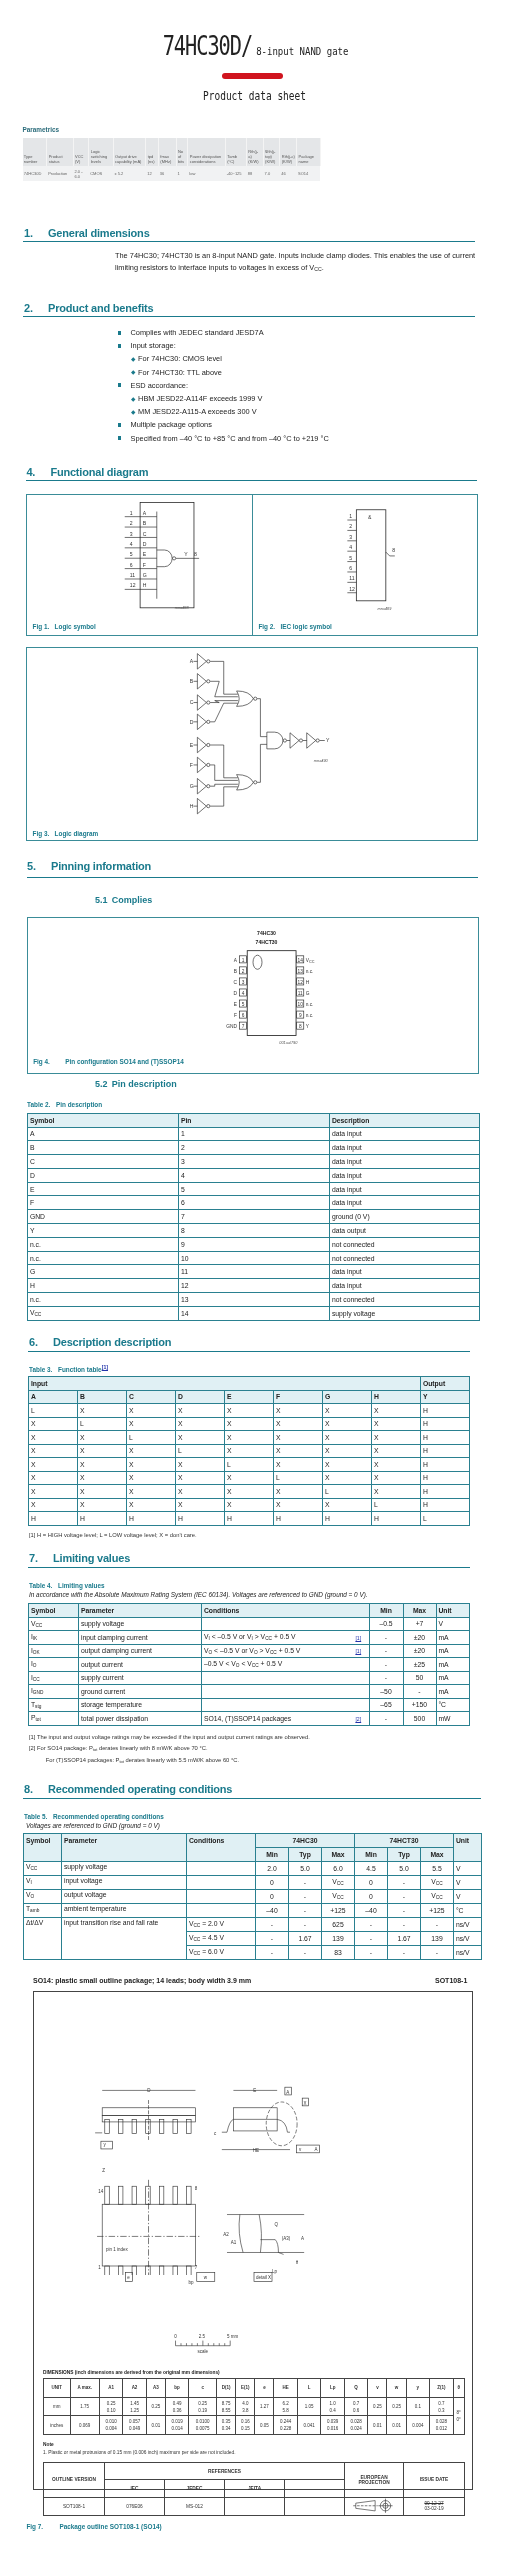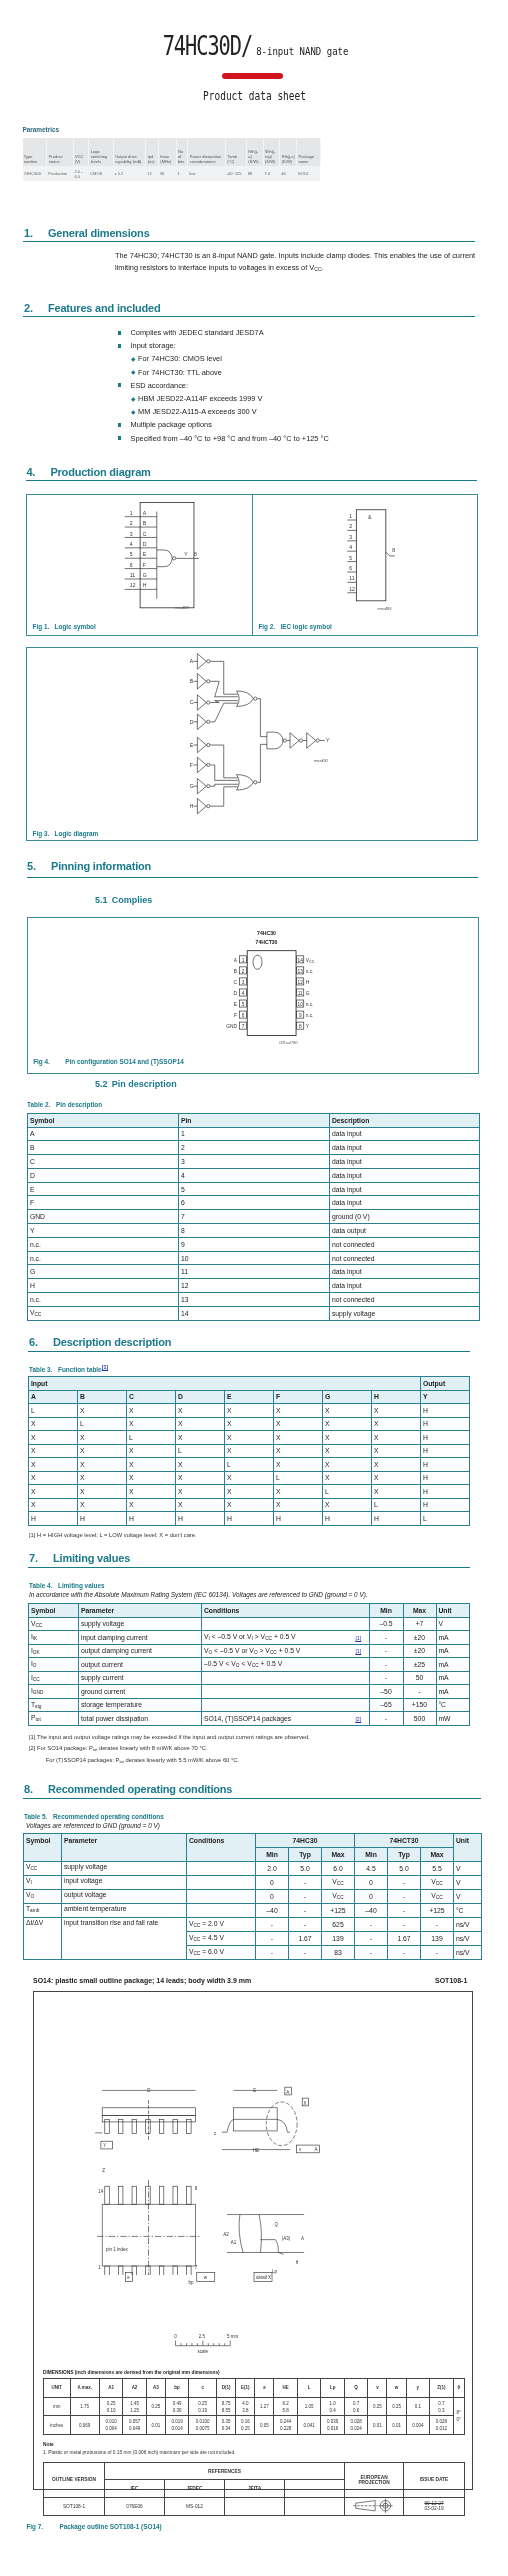--- a/index.html
+++ b/index.html
@@ -92,21 +92,21 @@
         <td>46</td>
         <td>SO14</td>
       </tr>
     </tbody>
 </table>
 
 <div class="abs h1" style="top:227px"><span class="num">1.</span><span>General dimensions</span></div>
 <div class="abs h1-rule" style="top:241px"></div>
 <div class="abs body-text" style="top:250px"><span>The 74HC30; 74HCT30 is an 8-input NAND gate. Inputs include clamp diodes. This enables the use of current limiting resistors to interface inputs to voltages in excess of V</span><sub>CC</sub><span>.</span></div>
 
-<div class="abs h1" style="top:302px"><span class="num">2.</span><span>Features and included</span></div>
+<div class="abs h1" style="top:302px"><span class="num">2.</span><span>Product and benefits</span></div>
 <div class="abs h1-rule" style="top:316px"></div>
 <div class="abs bullets" style="top:326px" id="features">
     <div class="li">
       <span class="sq"></span>
       <span>Complies with JEDEC standard JESD7A</span>
     </div>
     <div class="li">
       <span class="sq"></span>
       <span>Input storage:</span>
     </div>
@@ -129,25 +129,25 @@
     <div class="li">
       <span class="dia">◆</span>
       <span>MM JESD22-A115-A exceeds 300 V</span>
     </div>
     <div class="li">
       <span class="sq"></span>
       <span>Multiple package options</span>
     </div>
     <div class="li">
       <span class="sq"></span>
-      <span>Specified from –40 °C to +98 °C and from –40 °C to +125 °C</span>
+      <span>Specified from –40 °C to +85 °C and from –40 °C to +219 °C</span>
     </div>
   </div>
 
-<div class="abs h1" style="top:466px;left:26.4px"><span class="num">4.</span><span>Production diagram</span></div>
+<div class="abs h1" style="top:466px;left:26.4px"><span class="num">4.</span><span>Functional diagram</span></div>
 <div class="abs h1-rule" style="top:480px;left:26.4px;width:451px"></div>
 
 <div class="abs figbox" style="left:26.4px;top:494px;width:452px;height:142px">
   <div class="abs" style="left:225px;top:0;width:0.6px;height:140px;background:#3a8c98"></div>
   <svg class="abs" style="left:64px;top:5.2px" width="129" height="109" id="fig1svg" viewBox="0 0 200 170">
       <rect x="76" y="4" width="84" height="164.16" fill="none" stroke="#222" stroke-width="1.2"></rect>
       <line x1="52" y1="26" x2="102" y2="26" stroke="#222"></line>
       <text x="60" y="23" font-size="8" fill="#333">1</text>
       <text x="80" y="23" font-size="8" fill="#333">A</text>
       <line x1="52" y1="42.2" x2="102" y2="42.2" stroke="#222"></line>

